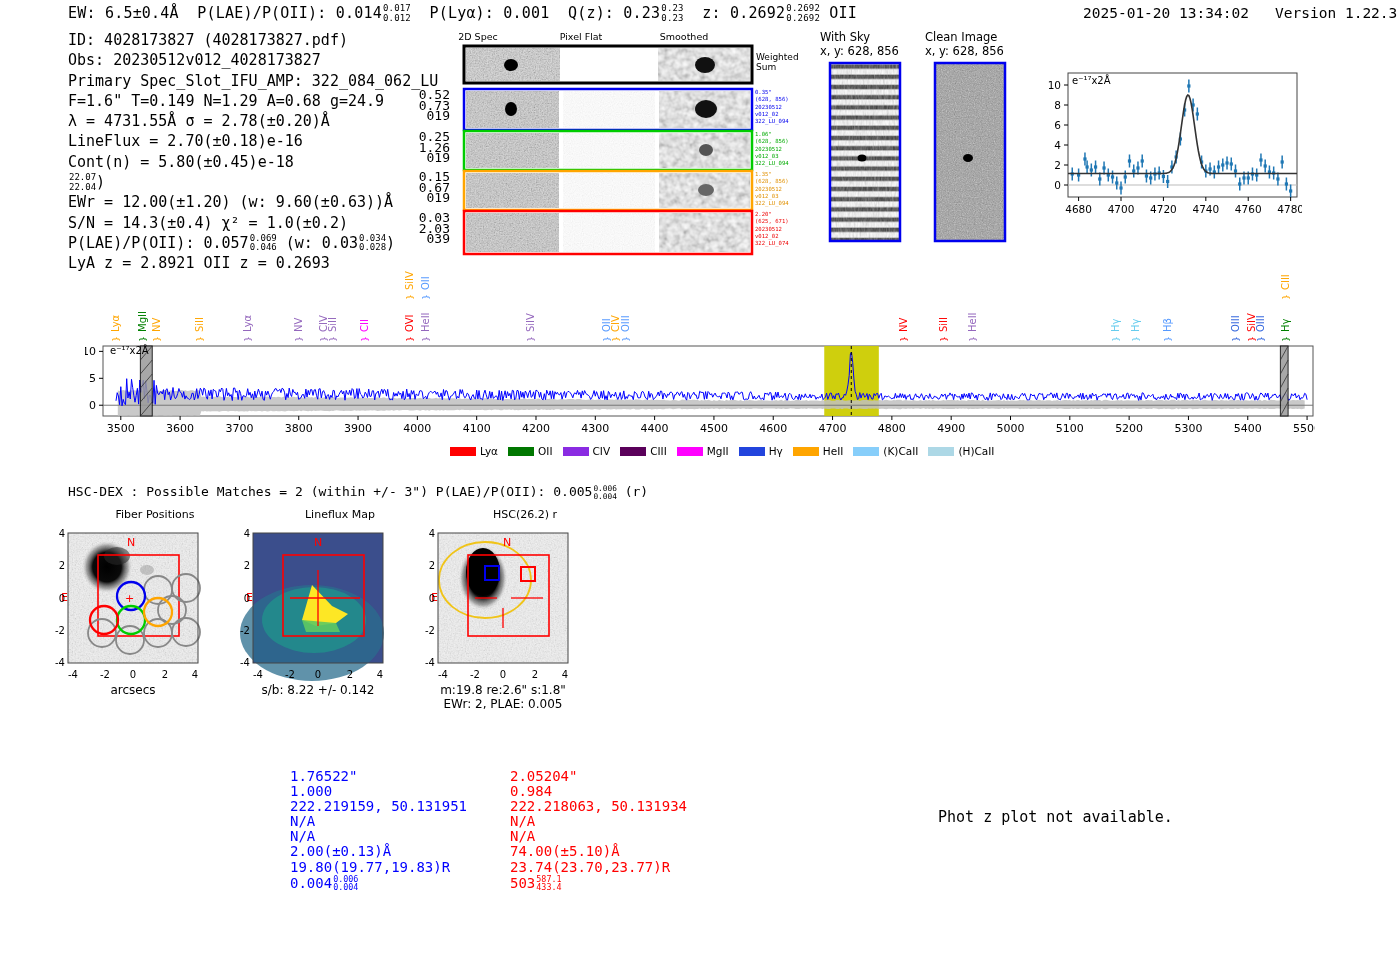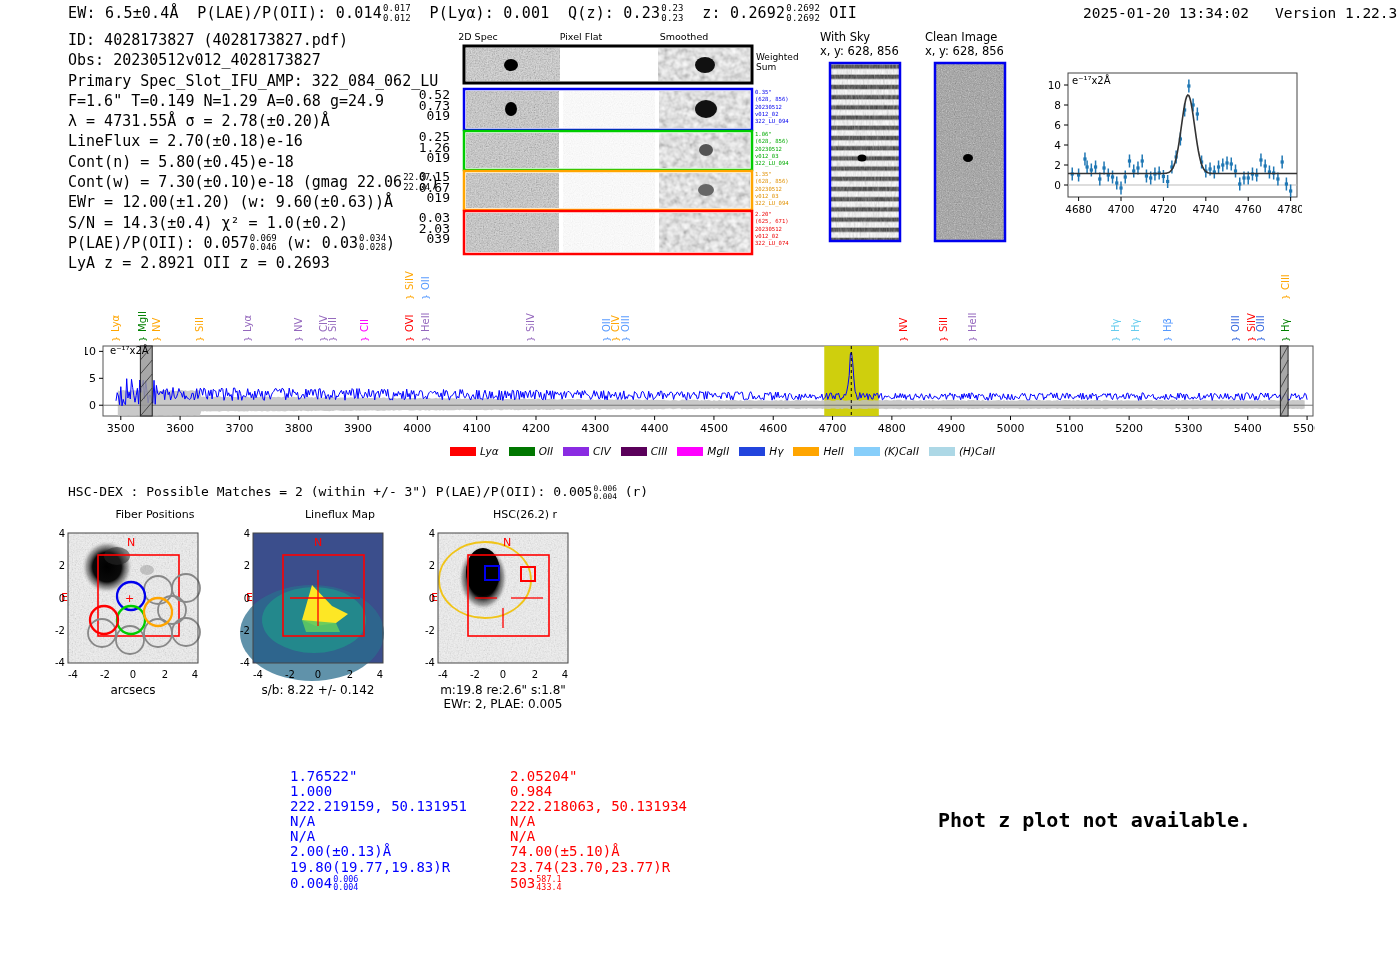--- a/index.html
+++ b/index.html
@@ -28,32 +28,32 @@
   
   .cutcap{position:absolute;font-size:11.5px;text-align:left;line-height:14px;}
 
   
   #smallspec{left:1034px;top:57px;width:268px;height:175px;}
 
   
   #bigspec{left:85px;top:268px;width:1230px;height:180px;}
 
   
-  #legend{left:450px;top:445px;font-size:10.5px;font-style:italic;}
+  #legend{left:450px;top:445px;font-size:10.5px;}
   .lgitem{display:inline-block;margin-right:10px;}
   .sw{display:inline-block;width:26px;height:9px;vertical-align:-1px;margin-right:4px;}
 
   
   #dexline{left:68px;top:484px;font-size:13px;}
   #thumbs{left:55px;top:508px;}
   .thcap{position:absolute;font-size:11px;text-align:center;}
 
   
   #tbl{left:72px;top:772px;font-size:14px;line-height:15.1px;}
-  #notavail{left:938px;top:808px;font-size:20px;font-weight:bold;}
+  #notavail{left:938px;top:808px;font-size:15px;}
   svg{display:block;}
 </style>
 </head>
 <body>
 
 <div class="abs mono nw" id="hdr-line">
   <span>EW:</span>
   <span>6.5±0.4Å</span>&nbsp;
   <span>P(LAE)/P(OII):</span>
   <span>0.014</span><span class="frac"><span>0.017</span><span>0.012</span></span>&nbsp;
@@ -73,21 +73,21 @@
 
 <div class="abs mono" id="info">
   <div class="nw">ID: 4028173827 (4028173827.pdf)</div>
   <div class="nw">Obs: 20230512v012_4028173827</div>
   <div class="nw">Primary Spec_Slot_IFU_AMP: 322_084_062_LU</div>
   <div class="nw">F=1.6"  T=0.149  N=1.29  A=0.68  g=24.9</div>
   <div class="nw">λ = 4731.55Å  σ = 2.78(±0.20)Å</div>
   <div class="nw">LineFlux = 2.70(±0.18)e-16</div>
   <div class="nw">Cont(n) = 5.80(±0.45)e-18</div>
   <div class="nw">
-    <span>Cont(w) = 7.30(±0.10)e-18 (gmag 22.06</span><span class="frac"><span>22.07</span><span>22.04</span></span><span>)</span>
+    <span class="frac"><span>22.07</span><span>22.04</span></span><span>)</span>
   </div>
   <div class="nw">EWr = 12.00(±1.20) (w: 9.60(±0.63))Å</div>
   <div class="nw">S/N = 14.3(±0.4)   χ² = 1.0(±0.2)</div>
   <div class="nw">
     <span>P(LAE)/P(OII): 0.057</span><span class="frac"><span>0.069</span><span>0.046</span></span>
     <span>(w: 0.03</span><span class="frac"><span>0.034</span><span>0.028</span></span><span>)</span>
   </div>
   <div class="nw">LyA z = 2.8921  OII z = 0.2693</div>
 </div>
 

